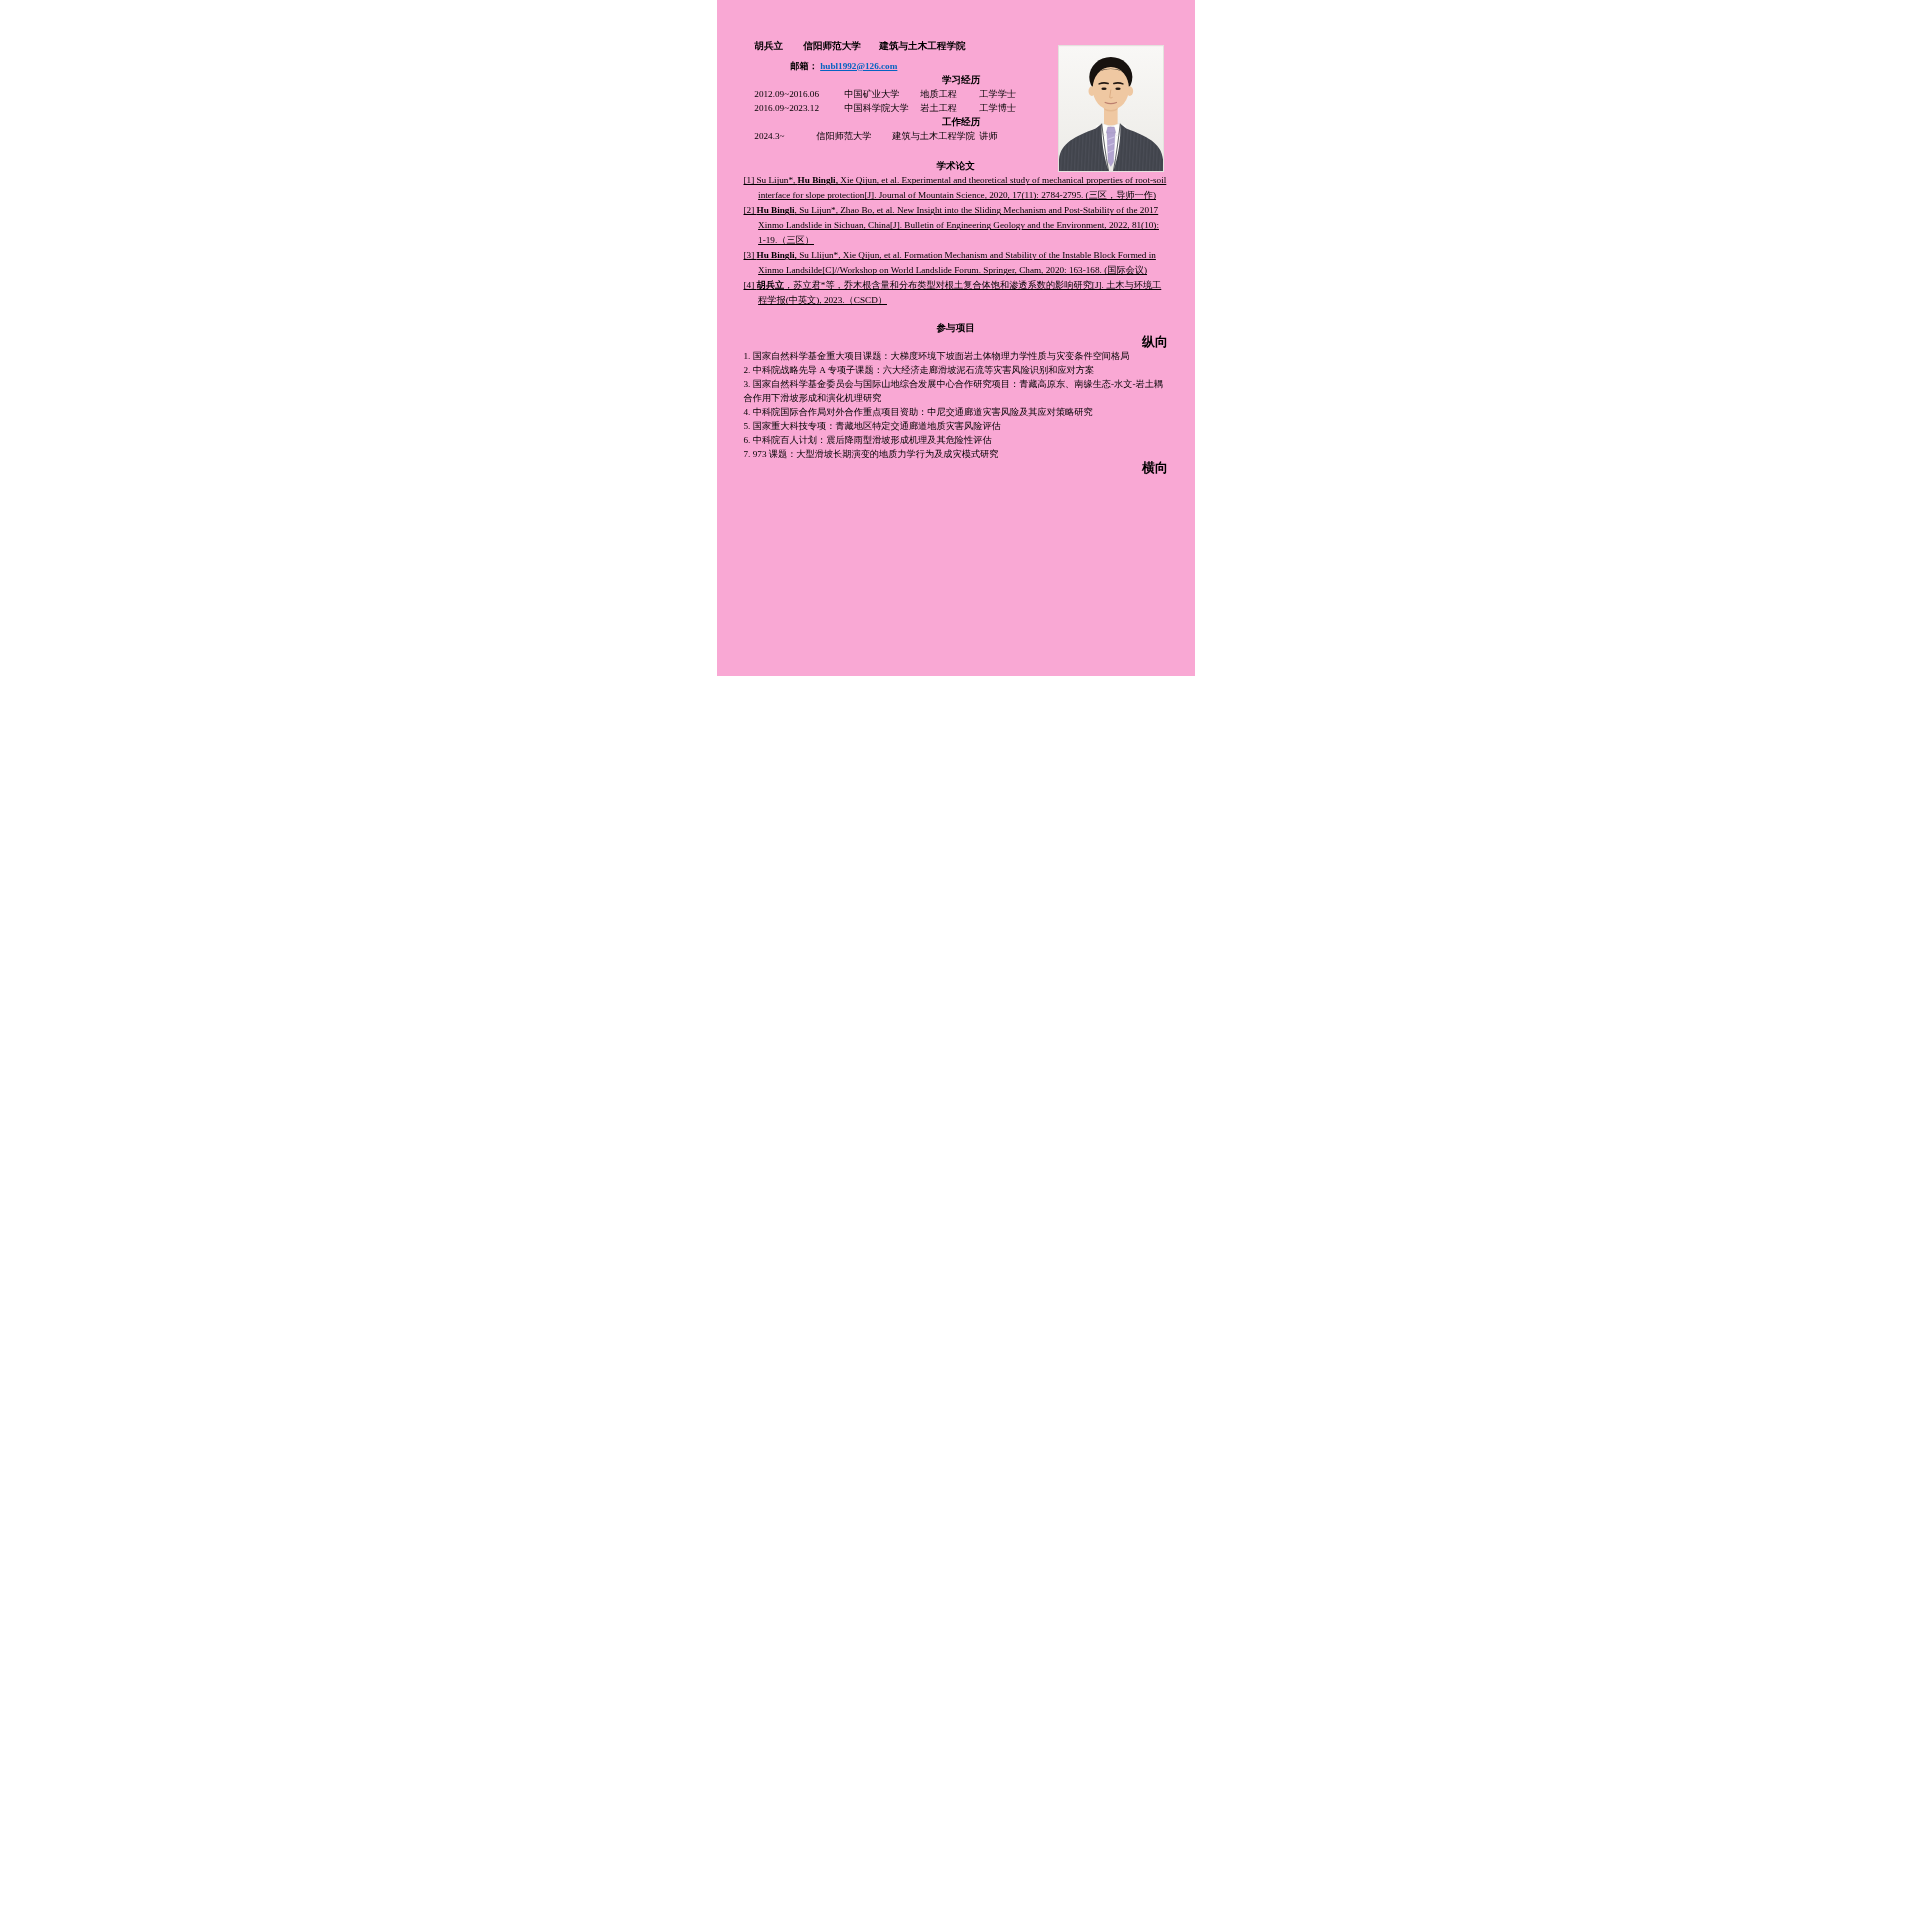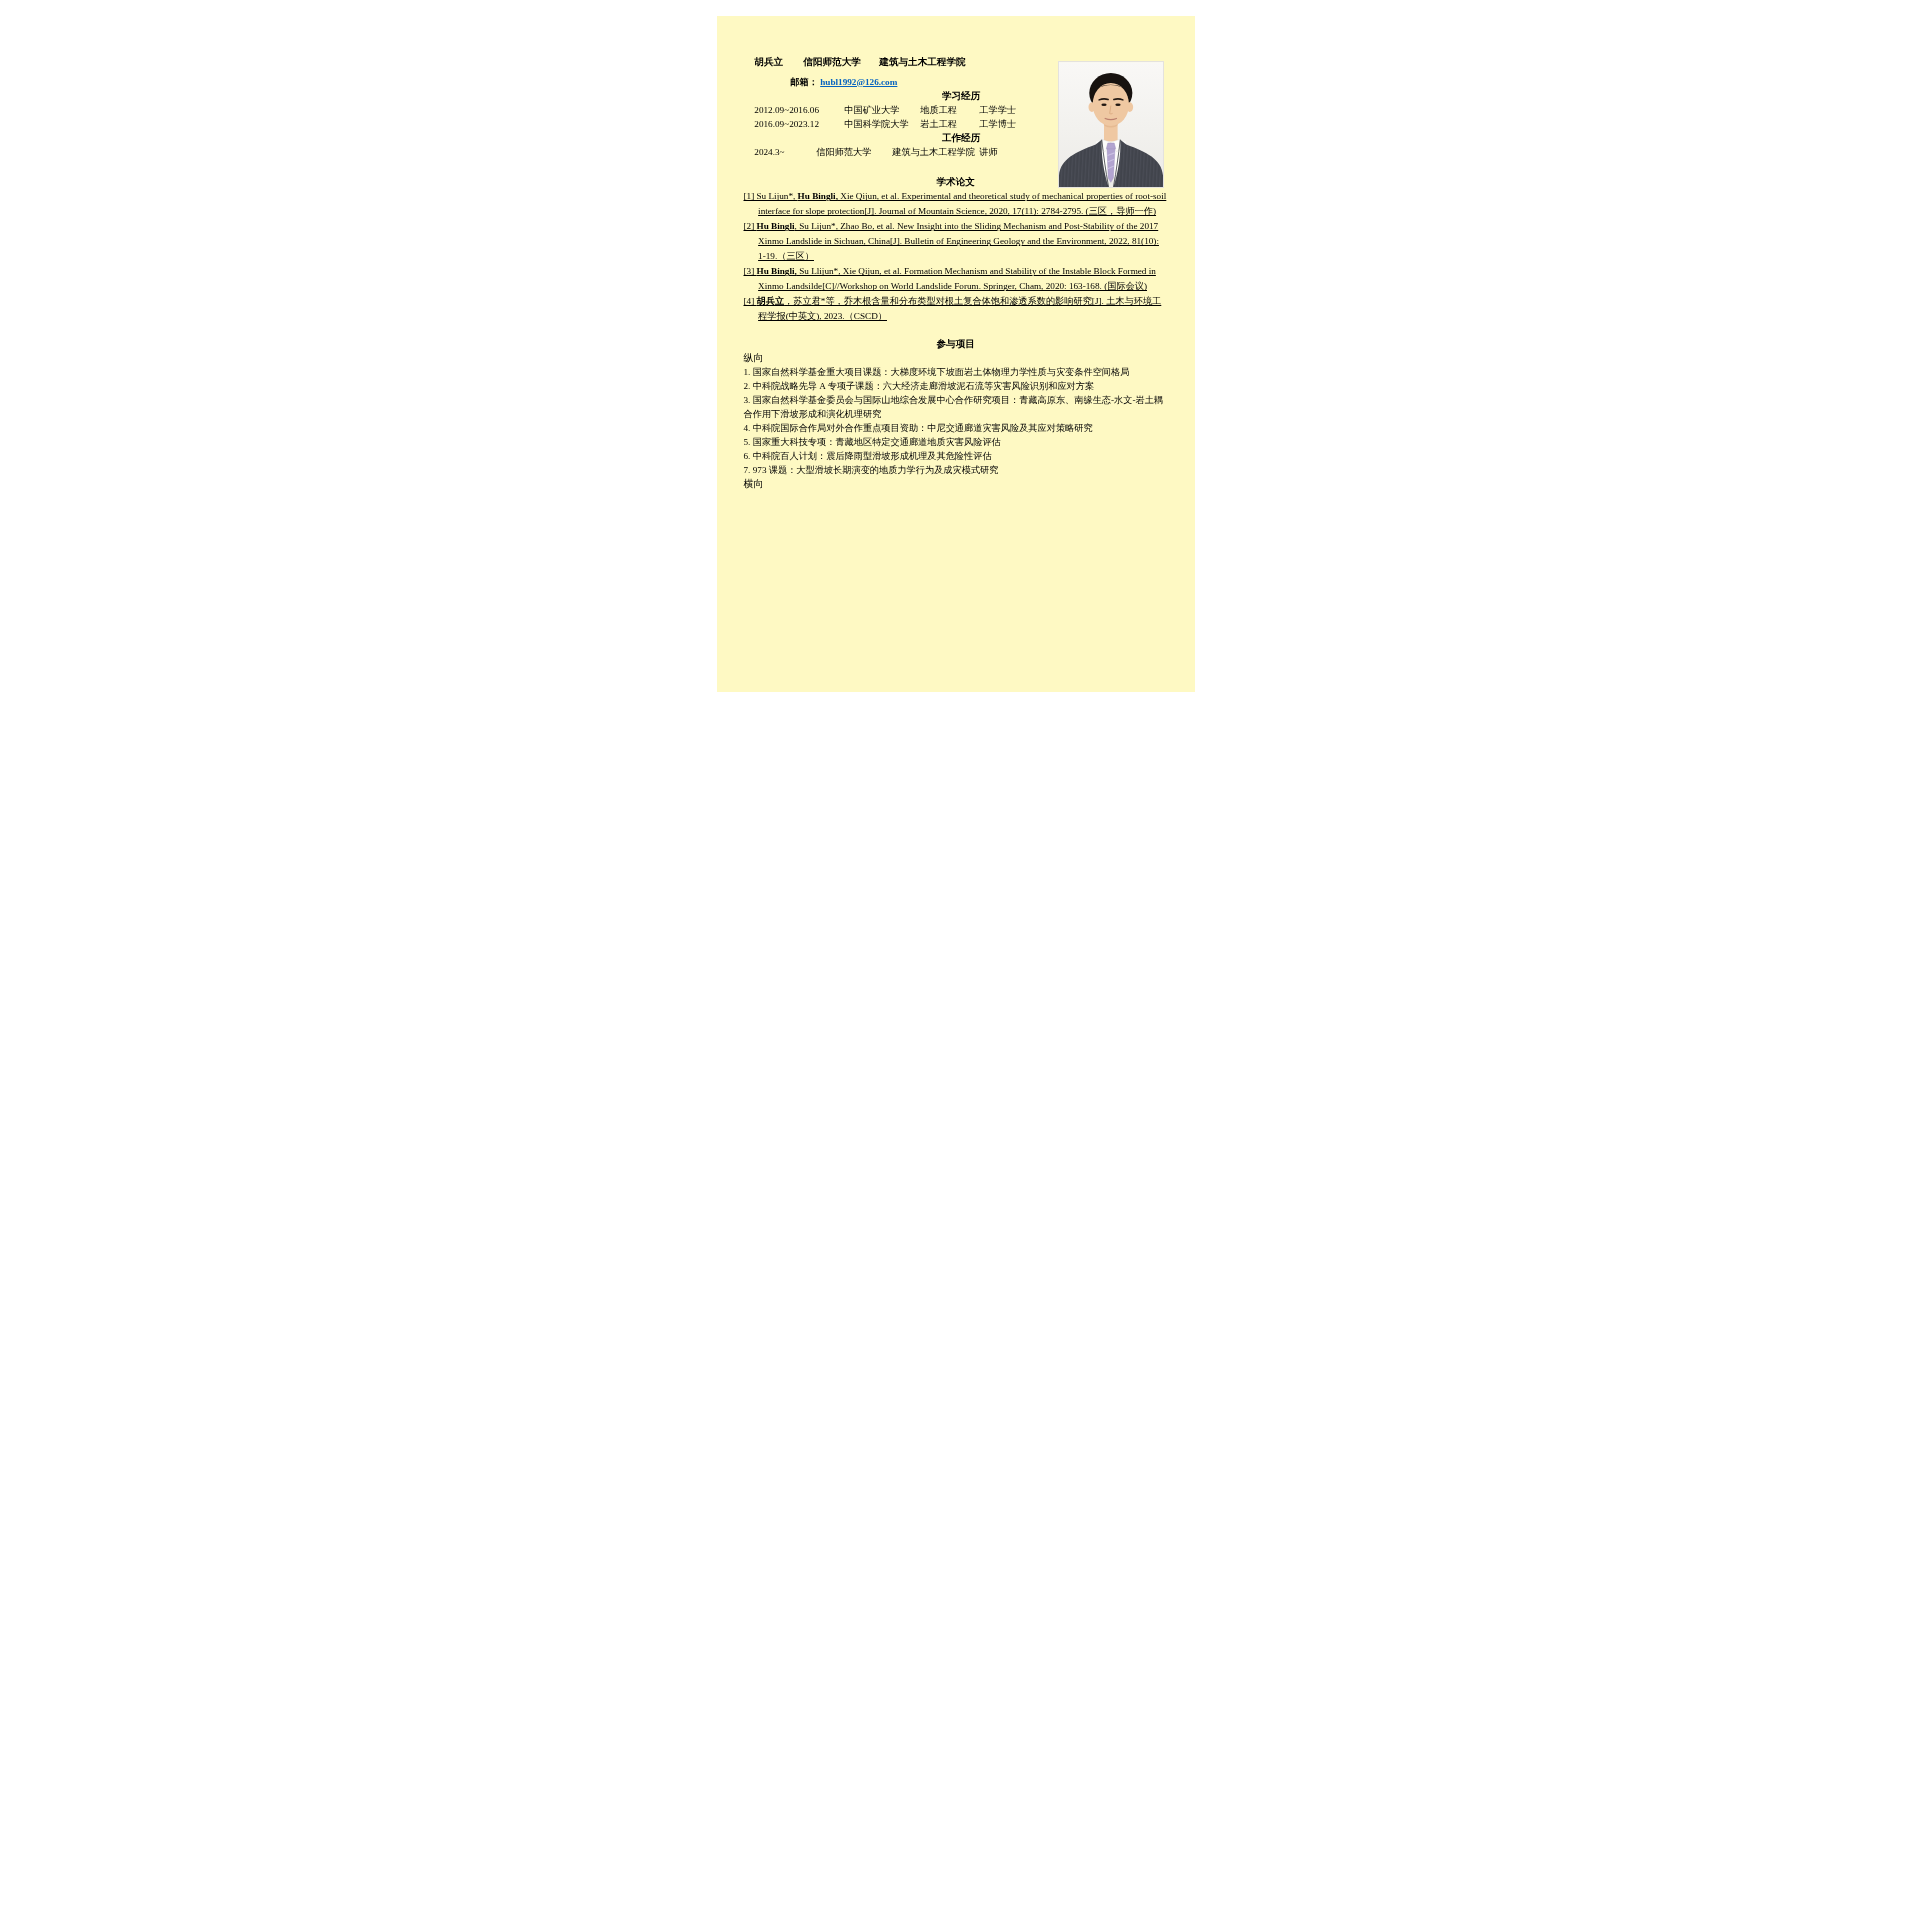--- a/index.html
+++ b/index.html
@@ -1,36 +1,36 @@
 <!DOCTYPE html>
 <html style="font-size:6.2px"><head>
 <meta charset="utf-8">
 <style>
   * { box-sizing: border-box; }
   html, body { margin: 0; padding: 0; background: #ffffff; }
   .page {
     position: relative;
     width: 478px;
     min-height: 676px;
-    margin: 16px auto;
-    background: #fef9c3;
+    margin: 0 auto;
+    background: #f9a8d4;
     padding: 39px 26.6px 31px 27px;
     font-family: "Liberation Serif", "DejaVu Serif", serif;
     font-size: 9.2px;
     color: #000000;
   }
   .personal { padding-left: 10.8px; }
   .hdr { display: flex; font-weight: bold; font-size: 9.6px; line-height: 13px; margin: 0; }
   .hdr-name { width: 49px; flex: 0 0 auto; }
   .hdr-univ { width: 76px; flex: 0 0 auto; }
   .email-line { margin: 7.7px 0 0 0; line-height: 13px; }
   .email-label { font-weight: bold; padding-left: 36px; }
   a.email-link { text-decoration: underline; cursor: pointer; font-weight: bold; }
   h2.sec { font-size: 9.6px; font-weight: bold; line-height: 14px; margin: 0; text-align: center; }
-  h3.sub { font-size: 10px; font-weight: normal; line-height: 14px; margin: 0; }
+  h3.sub { font-size: 13px; font-weight: bold; line-height: 14px; margin: 0; text-align: right; }
   .mt-edu { margin-top: 24px; }
   .mt-work { margin-top: 8.5px; }
   .trow { display: flex; line-height: 14px; margin: 0; }
   .tcell { flex: 0 0 auto; white-space: nowrap; }
   .tcell.last { flex: 1 1 auto; }
   .pubs { margin-top: 16px; }
   .pub-list { margin-top: 0.8px; text-decoration: underline; }
   .pub-item { margin: 0; line-height: 15px; padding-left: 14.6px; text-indent: -14.6px; }
   .b { font-weight: bold; }
   .projects { margin-top: 13px; }

